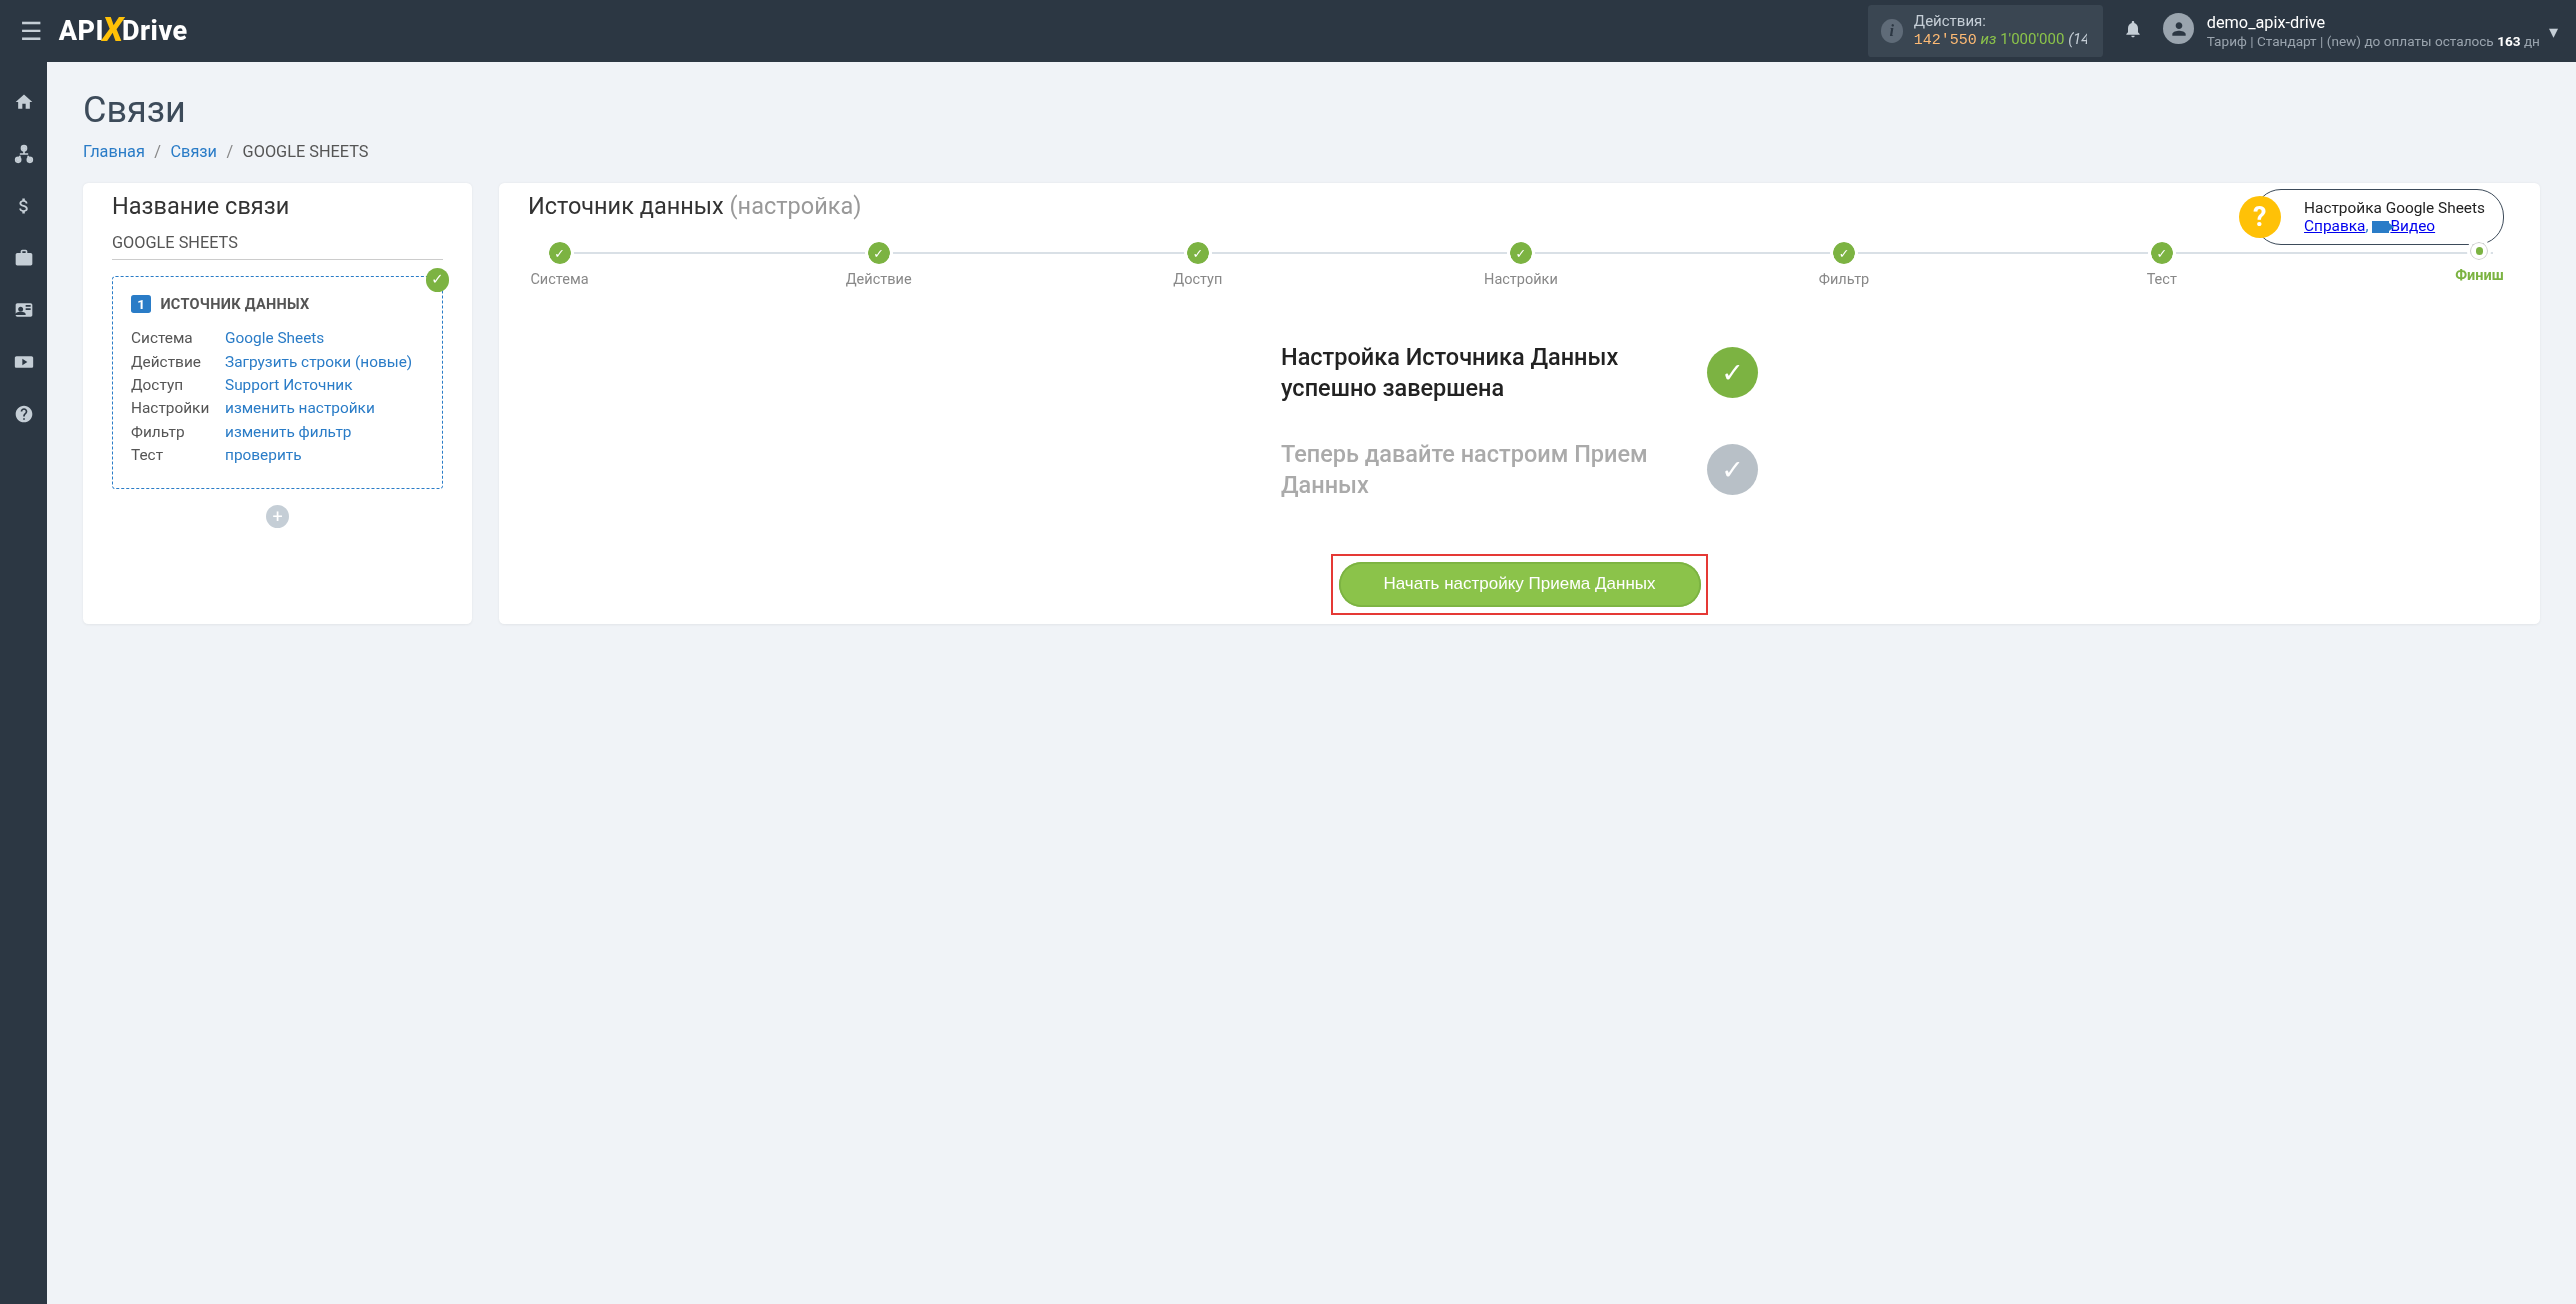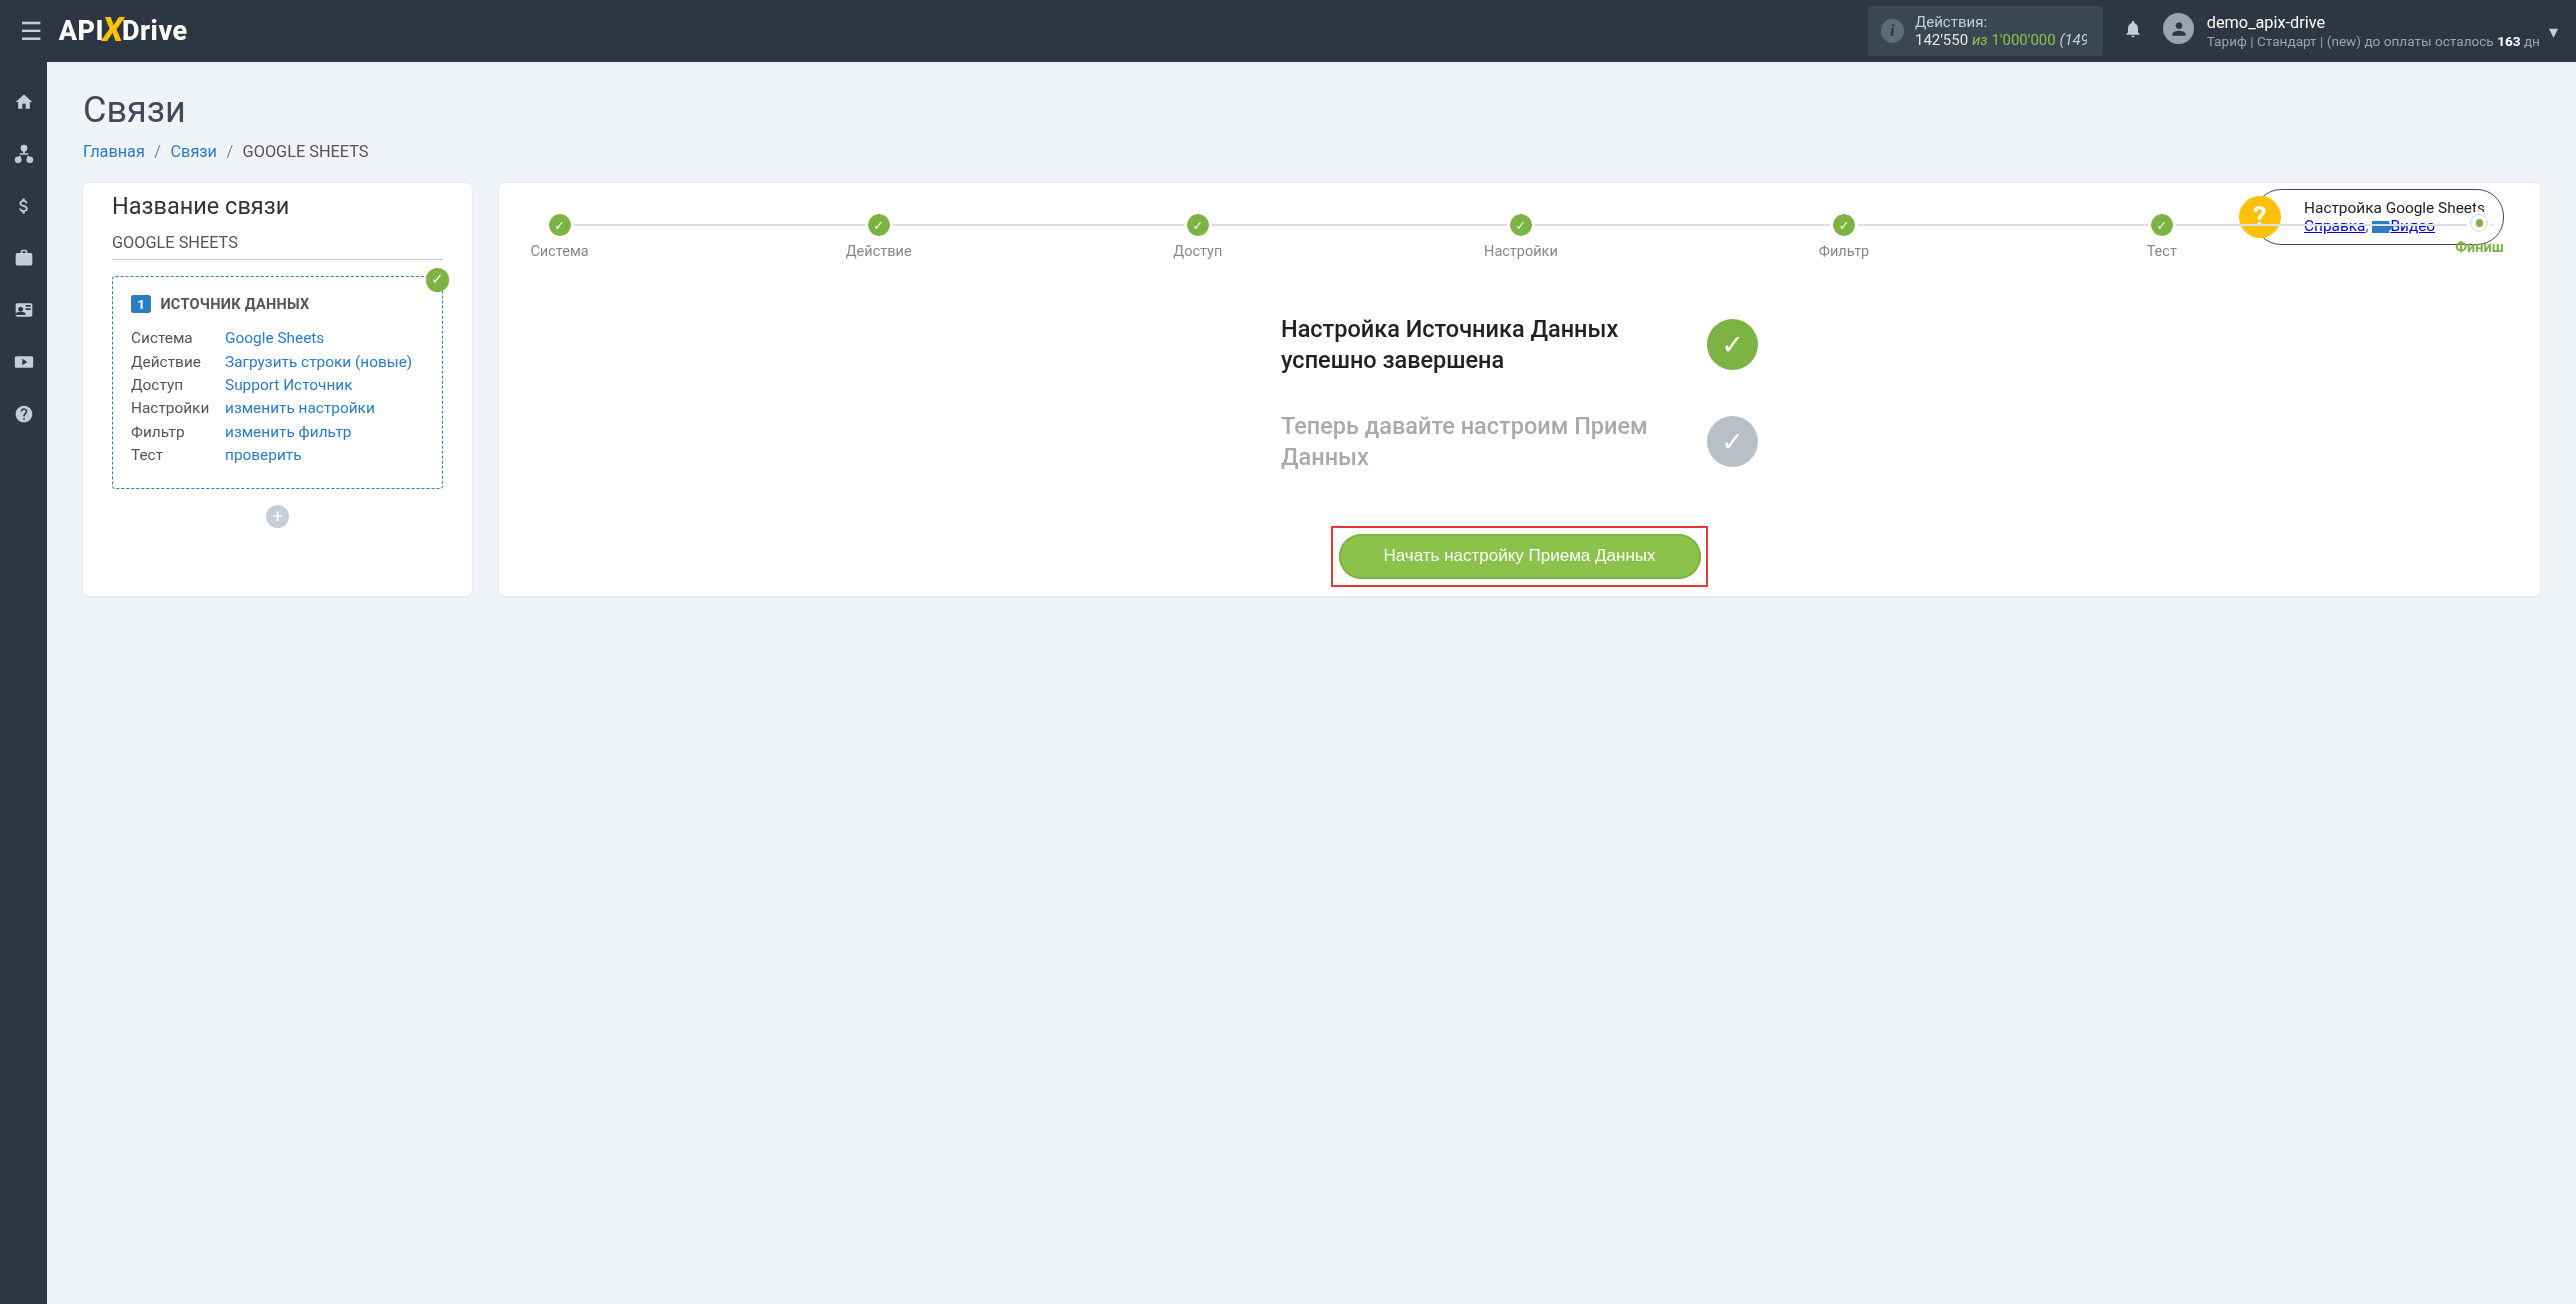--- a/index.html
+++ b/index.html
@@ -7,21 +7,21 @@
 
 
 .topbar { position: fixed; top: 0; left: 0; right: 0; height: 62px; background: #2c3743; display: flex; align-items: center; padding: 0 9px; z-index: 100; }
 .hamburger { color: #c5ced6; font-size: 25px; padding: 0 11px; cursor: pointer; }
 .logo { display: flex; align-items: center; font-size: 27px; font-weight: 800; color: #fff; margin-left: 5.4px; letter-spacing: 0.5px; }
 .logo .x { color: #ffc107; font-size: 34px; font-style: italic; margin: 0 -1.8px; position: relative; top: -1.8px; }
 .topbar-spacer { flex: 1; }
 .actions-box { background: #3a4652; border-radius: 3.6px; padding: 7.2px 16.3px 7.2px 12.7px; display: flex; align-items: center; gap: 11px; max-width: 235px; }
 .info-circle { width: 23.5px; height: 23.5px; border-radius: 50%; background: #5f6b78; color: #2c3743; display: flex; align-items: center; justify-content: center; font-weight: bold; font-style: italic; font-size: 16.3px; font-family: Georgia, serif; }
 .actions-text { color: #c5ced6; font-size: 15px; line-height: 1.2; overflow: hidden; white-space: nowrap; }
-.actions-text .num1 { color: #e5e5e5; }
+.actions-text .num1 { color: #fdba74; font-family: Liberation Mono, monospace; }
 .actions-text .of { color: #8bc34a; font-style: italic; }
 .actions-text .num2 { color: #8bc34a; }
 .bell { color: #c5ced6; font-size: 20px; margin: 0 20px; cursor: pointer; }
 .profile { display: flex; align-items: flex-start; gap: 12.7px; }
 .avatar { width: 31px; height: 31px; border-radius: 50%; background: #9aa4ae; display: flex; align-items: center; justify-content: center; }
 .avatar svg { width: 20px; height: 20px; fill: #2c3743; }
 .profile-text { color: #fff; font-size: 16.3px; line-height: 1.2; }
 .profile-sub { color: #9aa4ae; font-size: 13.6px; }
 .profile-sub b { color: #fff; }
 .caret { color: #c5ced6; margin-left: auto; font-size: 18px; padding: 0 9px; }
@@ -219,20 +219,23 @@
           </div>
         <div class="source-row">
             <span class="k">Тест</span>
             <span class="v">проверить</span>
           </div>
       </div>
       <div class="add-btn">+</div>
     </div>
 
     <div class="card card-right">
+      <div class="card-title">
+        <span>Источник данных</span> <span class="sub">(настройка)</span>
+      </div>
 
       <div class="stepper">
         <div class="step">
             <div class="dot">✓</div>
             <div class="lbl">Система</div>
           </div>
         <div class="step">
             <div class="dot">✓</div>
             <div class="lbl">Действие</div>
           </div>

